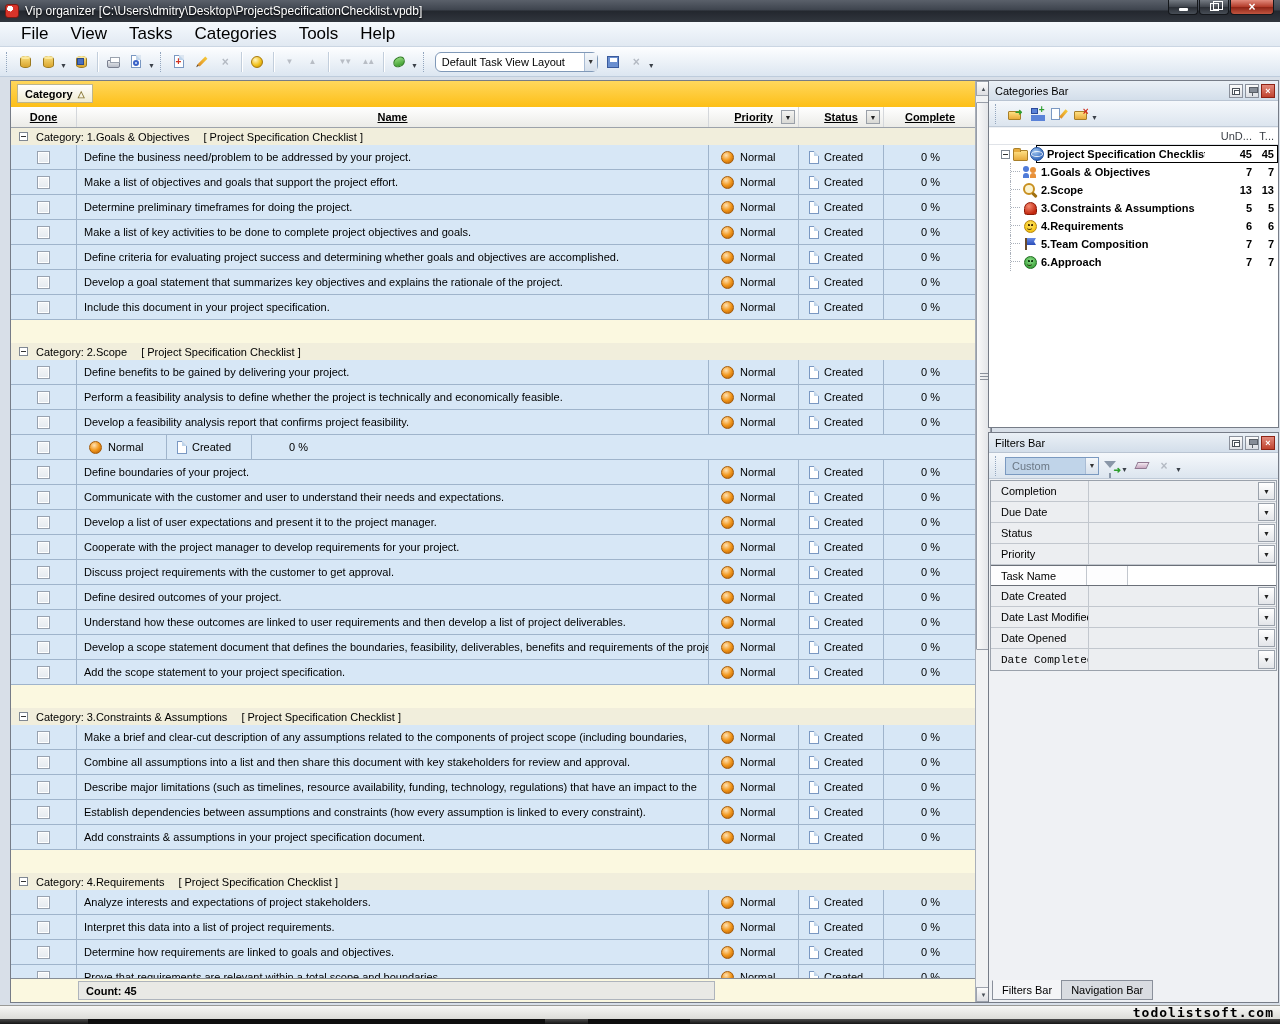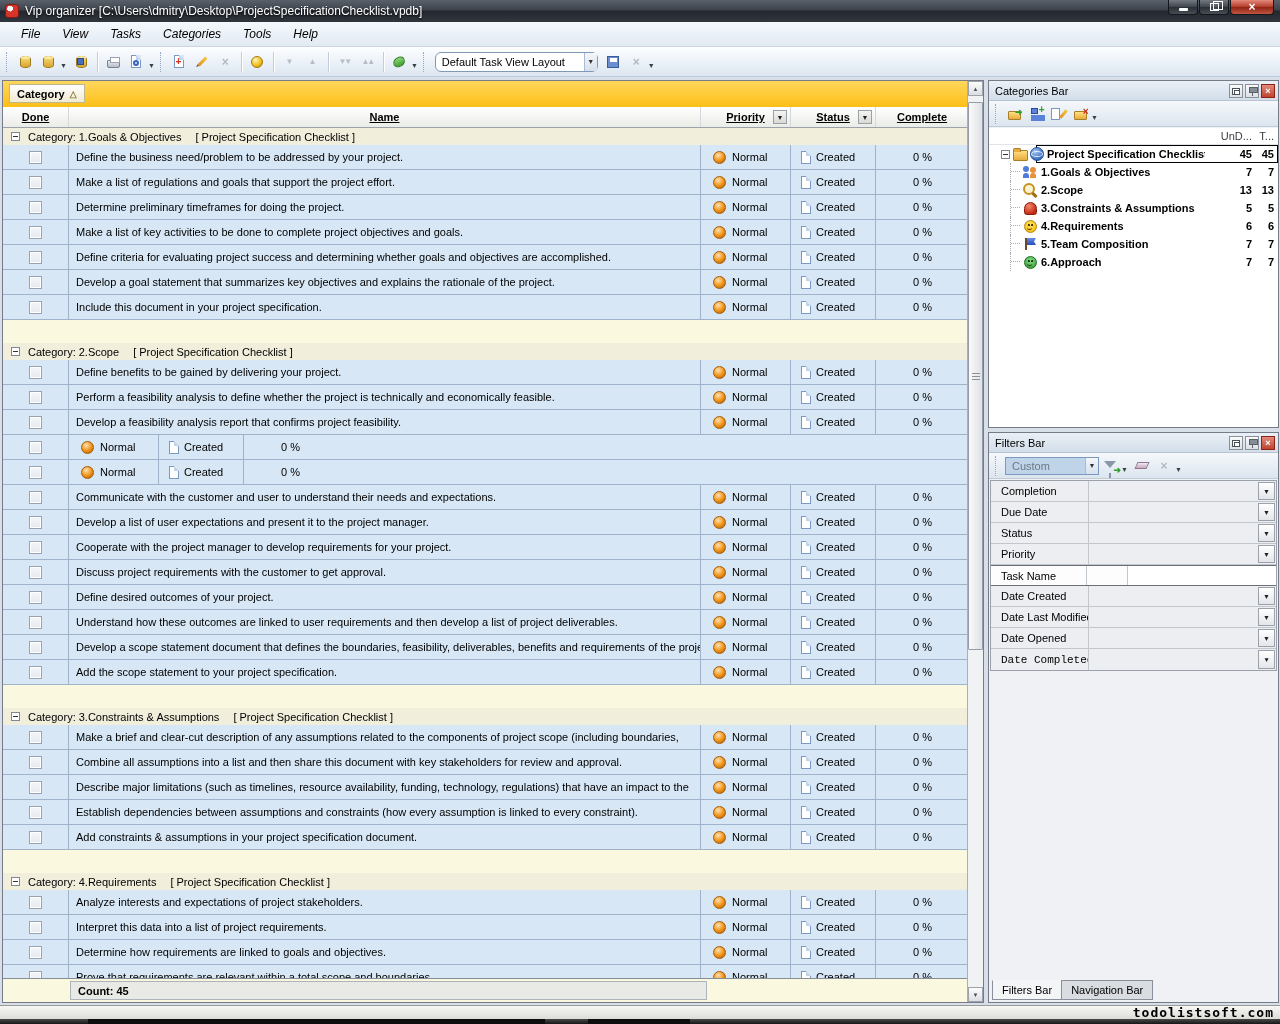--- a/index.html
+++ b/index.html
@@ -19,21 +19,21 @@
     background:linear-gradient(#747A82,#3E434B 50%,#2A2E35 51%,#474D56); display:flex; align-items:center; justify-content:center; margin-left:1px; }
   .win-btn.close { width:44px; background:linear-gradient(#E28A7C,#B23A28 50%,#8E2315 51%,#C05540); }
   .glyph-min { width:9px; height:3px; background:#fff; border-radius:1px; margin-top:4px; }
   .glyph-max { width:9px; height:8px; border:1px solid #fff; position:relative; background:rgba(255,255,255,.1); }
   .glyph-max::before { content:''; position:absolute; left:2px; top:-3px; width:8px; height:7px; border:1px solid #fff; }
   .glyph-x { color:#fff; font-weight:bold; font-size:12px; line-height:12px; }
 
   
   .menubar { position:absolute; left:0; top:22px; width:1280px; height:25px;
     background:linear-gradient(#F5F9FD,#E1E9F2); border-bottom:1px solid #CBD6E3; display:flex; align-items:center; padding-left:10px; }
-  .menu-item { padding:4px 11px; font-size:12px;font-style:italic; }
+  .menu-item { padding:4px 11px; font-size:17px; }
 
   
   .toolbar { position:absolute; left:0; top:47px; width:1280px; height:30px;
     background:linear-gradient(#FDFEFF,#DCE6F1); border-bottom:1px solid #BECCDC; display:flex; align-items:center; padding-left:4px; }
   .grip { width:4px; height:20px; border-left:1px dotted #93A6BE; margin:0 4px 0 2px; }
   .tb-sep { width:1px; height:20px; background:#C2CEDC; box-shadow:1px 0 0 #fff; margin:0 4px; }
   .tb-btn { width:23px; height:22px; display:flex; align-items:center; justify-content:center; position:relative; }
   .caret { font-size:7px; color:#3A4048; margin:8px 3px 0 0; }
   .cyl { width:11px; height:12px; border-radius:5px/3px; border:1px solid #9C7A1F; background:linear-gradient(#F8DC7A,#D9A52D); position:relative; }
   .cyl::before { content:''; position:absolute; left:0; top:-1px; width:9px; height:3px; border-radius:50%; background:#FBE89C; }
@@ -52,21 +52,21 @@
   .arr2 { letter-spacing:-2px; }
   .leaf { width:12px; height:10px; background:linear-gradient(#8FD87A,#3F9E2F); border:1px solid #2E7A22; border-radius:60% 40% 55% 45%; transform:rotate(-18deg); }
   .combo { height:20px; background:#fff; border:1px solid #8099B8; display:flex; align-items:center; position:relative; }
   .combo-text { padding-left:6px; flex:1; font-size:11px; white-space:nowrap; overflow:hidden; }
   .combo-btn { width:13px; height:100%; background:linear-gradient(#F4F7FA,#D6E0EC); border-left:1px solid #A9BCD4; display:flex; align-items:center; justify-content:center; font-size:7px; color:#333; }
   .layout-combo { width:163px; margin:0 4px;border-radius:6px; }
   .floppy { width:12px; height:12px; background:#6A8FD0; border:1px solid #3A5A9C; position:relative; }
   .floppy::before { content:''; position:absolute; left:2px; top:1px; width:7px; height:4px; background:#fff; }
 
   
-  .main-panel { position:absolute; left:2px; top:80px; width:982px; height:923px; border:1px solid #767C87; background:#fff; }
+  .main-panel { position:absolute; left:10px; top:80px; width:982px; height:923px; border:1px solid #767C87; background:#fff; }
   .group-band { position:absolute; left:0; top:0; width:980px; height:26px; background:linear-gradient(#FFD75C,#FDBF17); }
   .group-chip { position:absolute; left:6px; top:3px; height:19px; padding:0 7px; background:linear-gradient(#FFFFFF,#F0EBD2);
     border:1px solid #BDB68E; display:flex; align-items:center; font-weight:bold; gap:5px; }
   .sort-glyph { font-size:9px; color:#8B7A3A; }
   .col-header { position:absolute; left:0; top:26px; width:966px; height:21px; display:flex;
     background:linear-gradient(#FFFFFF,#EBEBE7); border-bottom:1px solid #9CA2AA; font-weight:bold; }
   .hcell { display:flex; align-items:center; justify-content:center; border-right:1px solid #D4D7DB; position:relative;text-decoration:underline; }
   .hbtn { position:absolute; right:3px; top:3px; width:14px; height:14px; background:linear-gradient(#F4F4F2,#D9D9D5);
     border:1px solid #9AA0A8; display:flex; align-items:center; justify-content:center; font-size:7px; color:#222; }
   .c-done{width:66px;} .c-name{width:632px;} .c-pri{width:90px;} .c-status{width:85px;} .c-comp{width:93px;}
@@ -359,21 +359,21 @@
           </div>
           <div class="cell cell-comp">
             <span>0 %</span>
           </div>
         </div>
         <div class="task-row">
           <div class="cell cell-done">
             <span class="checkbox"></span>
           </div>
           <div class="cell cell-name">
-            <span>Make a list of regulations and goals that support the project effort.</span>
+            <span>Make a list of objectives and goals that support the project effort.</span>
           </div>
           <div class="cell cell-pri">
             <span class="pri-sphere"></span>
             <span>Normal</span>
           </div>
           <div class="cell cell-status">
             <span class="page"></span>
             <span>Created</span>
           </div>
           <div class="cell cell-comp">
@@ -550,20 +550,23 @@
             <span class="page"></span>
             <span>Created</span>
           </div>
           <div class="cell cell-comp">
             <span>0 %</span>
           </div>
         </div>
         <div class="task-row">
           <div class="cell cell-done">
             <span class="checkbox"></span>
+          </div>
+          <div class="cell cell-name">
+            <span>Define boundaries of your project.</span>
           </div>
           <div class="cell cell-pri">
             <span class="pri-sphere"></span>
             <span>Normal</span>
           </div>
           <div class="cell cell-status">
             <span class="page"></span>
             <span>Created</span>
           </div>
           <div class="cell cell-comp">

